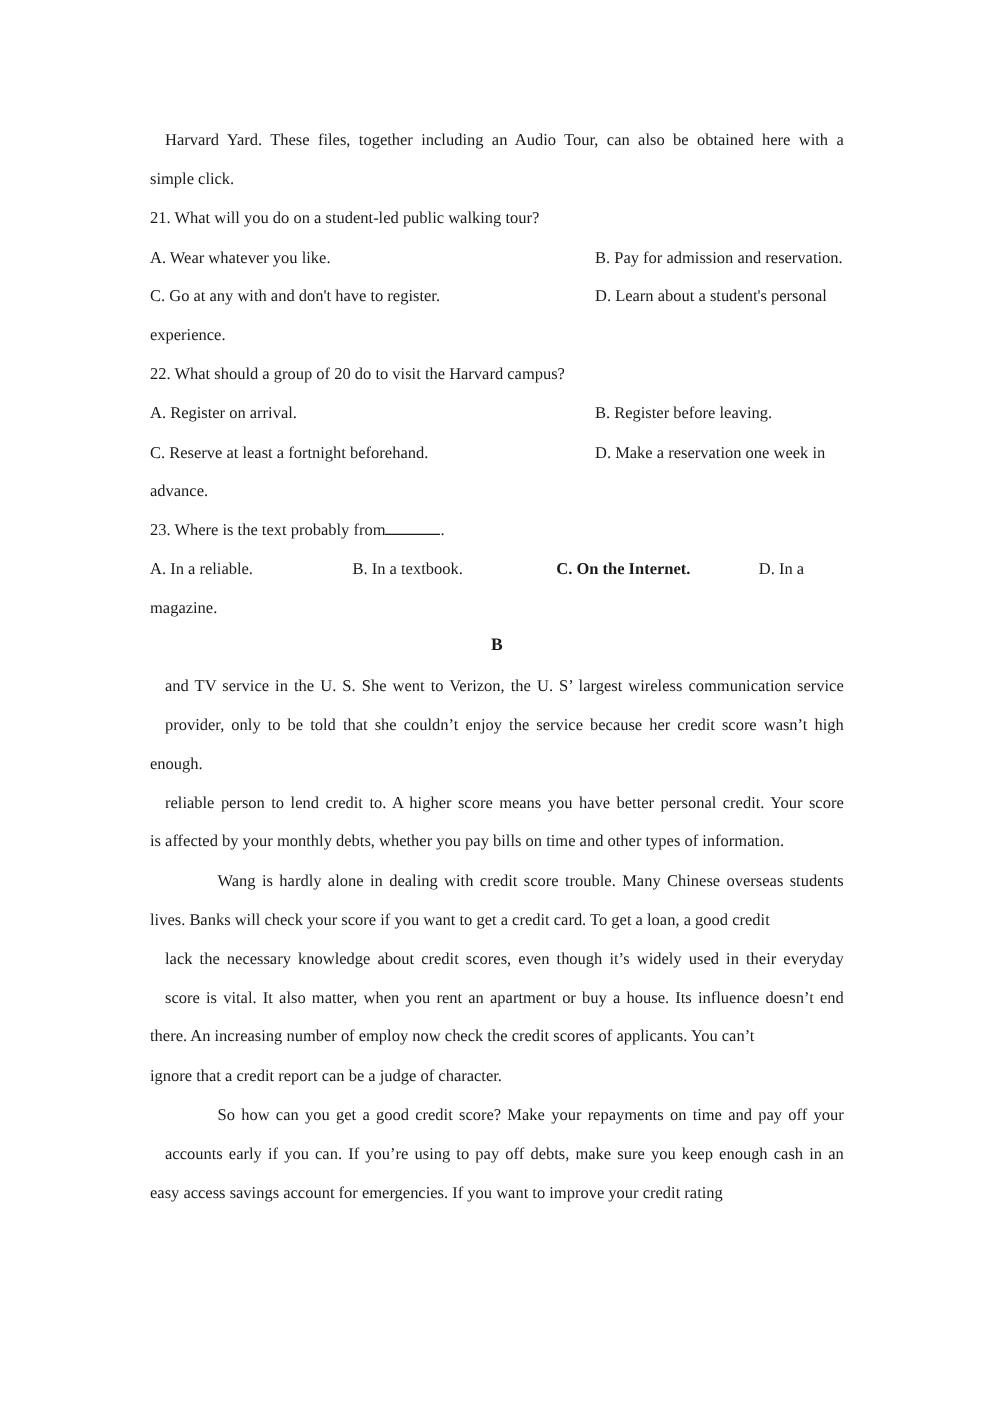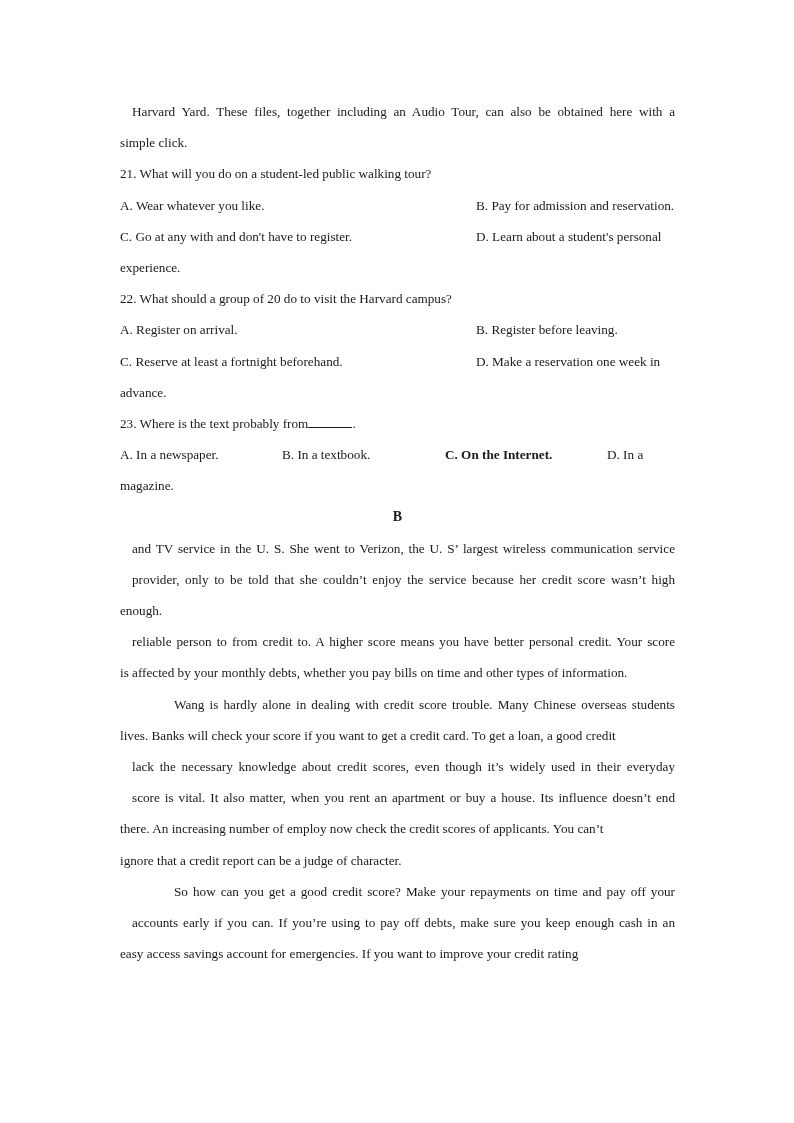--- a/index.html
+++ b/index.html
@@ -95,34 +95,34 @@
     <span class="opt c0">C. Reserve at least a fortnight beforehand.</span>
     <span class="opt c1">D. Make a reservation one week in</span>
   </div>
   <div class="line">advance.</div>
 
   <div class="line">
     <span>23.</span>
     <span>Where is the text probably from</span><span class="blank"></span><span>.</span>
   </div>
   <div class="line row">
-    <span class="opt q0">A. In a newspaper.</span>
+    <span class="opt q0">A. In a reliable.</span>
     <span class="opt q1">B.  In a textbook.</span>
     <span class="opt q2">C. On the Internet.</span>
     <span class="opt q3">D. In a</span>
   </div>
   <div class="line">magazine.</div>
 
   <div class="line center-heading">B</div>
 
   <div class="line justify">and TV service in the U. S. She went to Verizon,  the U. S’ largest wireless communication service</div>
   <div class="line justify">provider, only to be told that she couldn’t enjoy the service because her credit score wasn’t high</div>
   <div class="line">enough.</div>
 
-  <div class="line justify">reliable person to from credit to. A higher score means you have better personal credit. Your score</div>
+  <div class="line justify">reliable person to lend credit to. A higher score means you have better personal credit. Your score</div>
   <div class="line">is affected by your monthly debts, whether you pay bills on time and other types of information.</div>
 
   <div class="line justify indent">Wang is hardly alone in dealing with credit score trouble. Many Chinese overseas students</div>
   <div class="line">lives. Banks will check your score if you want to get a credit card. To get a loan, a good credit</div>
   <div class="line justify">lack the necessary knowledge about credit scores, even though it’s widely used in their everyday</div>
   <div class="line justify">score is vital.  It also matter, when you rent an apartment or buy a house. Its influence doesn’t end</div>
   <div class="line">there. An increasing number of employ now check the credit scores of applicants.  You can’t</div>
   <div class="line">ignore that a credit report can be a judge of character.</div>
 
   <div class="line justify indent">So how can you get a good credit score? Make your repayments on time and pay off your</div>

